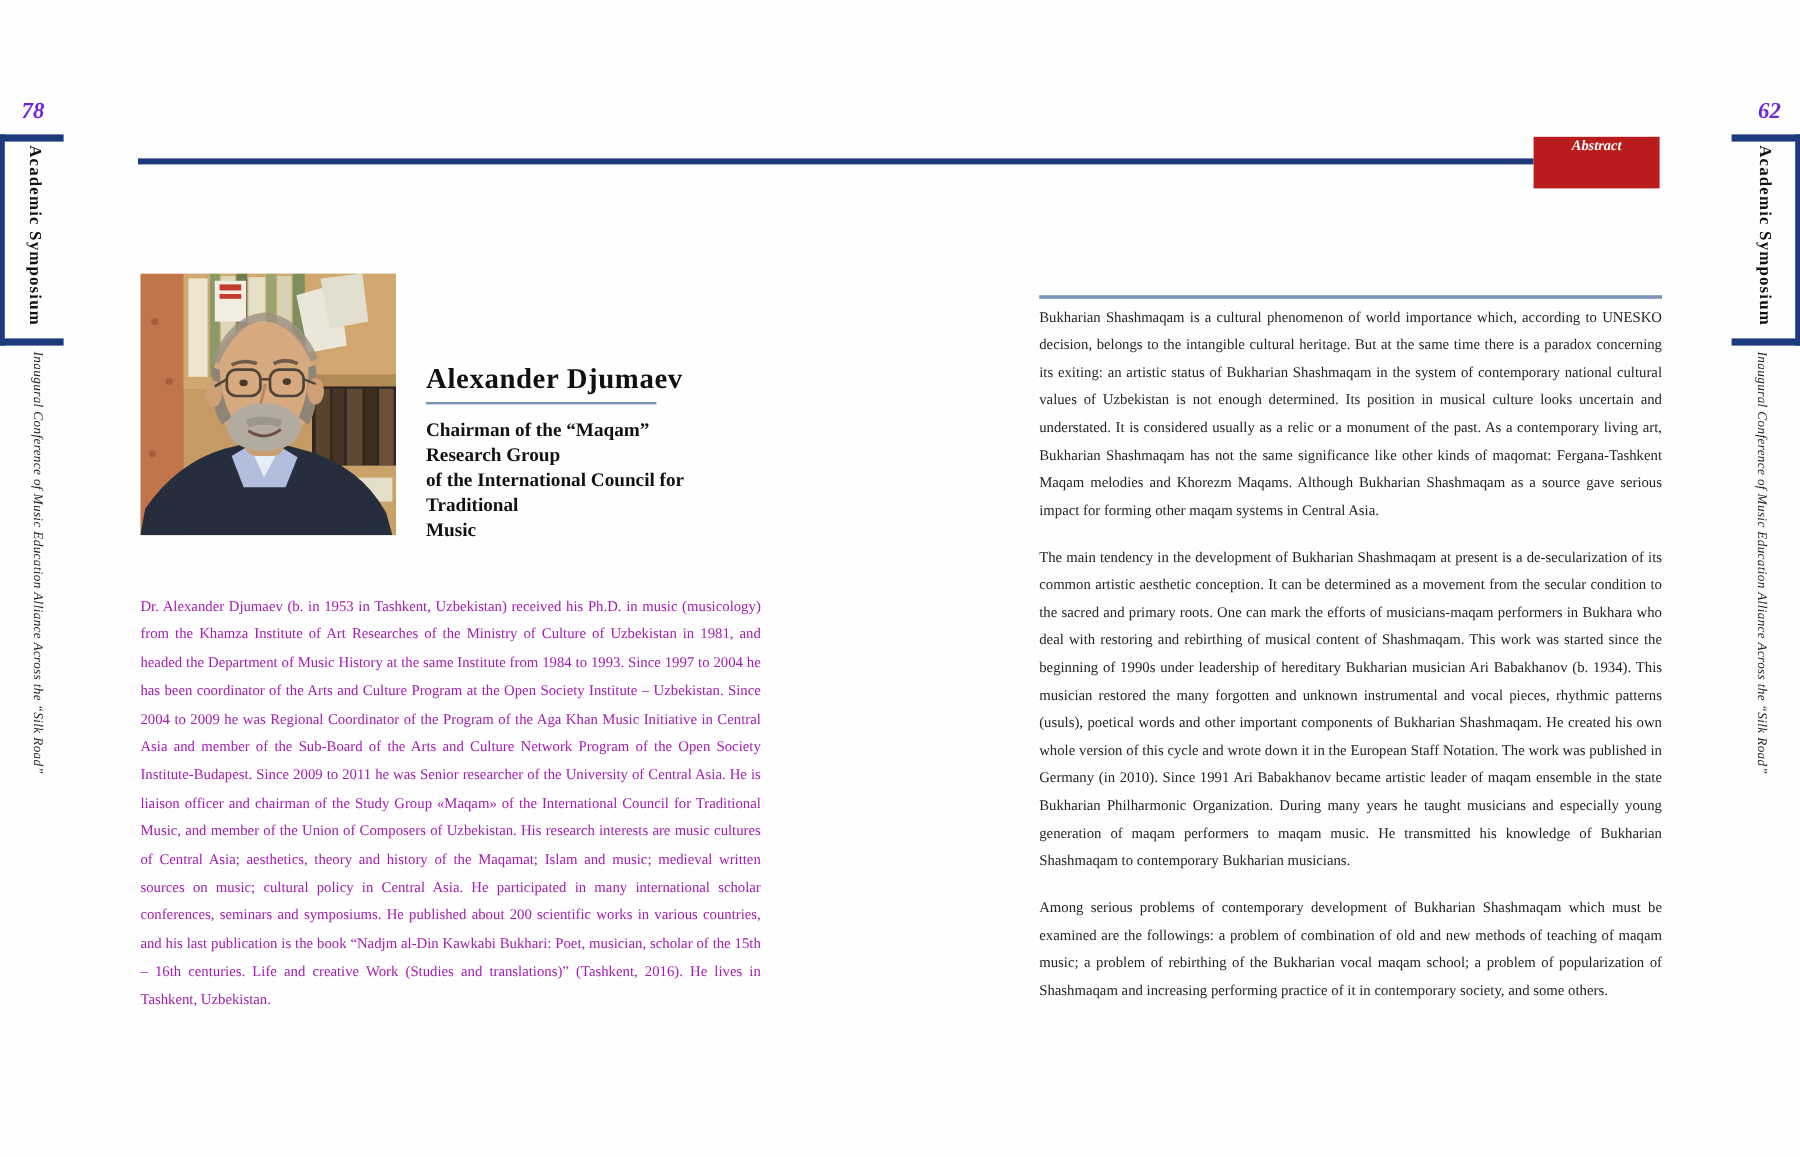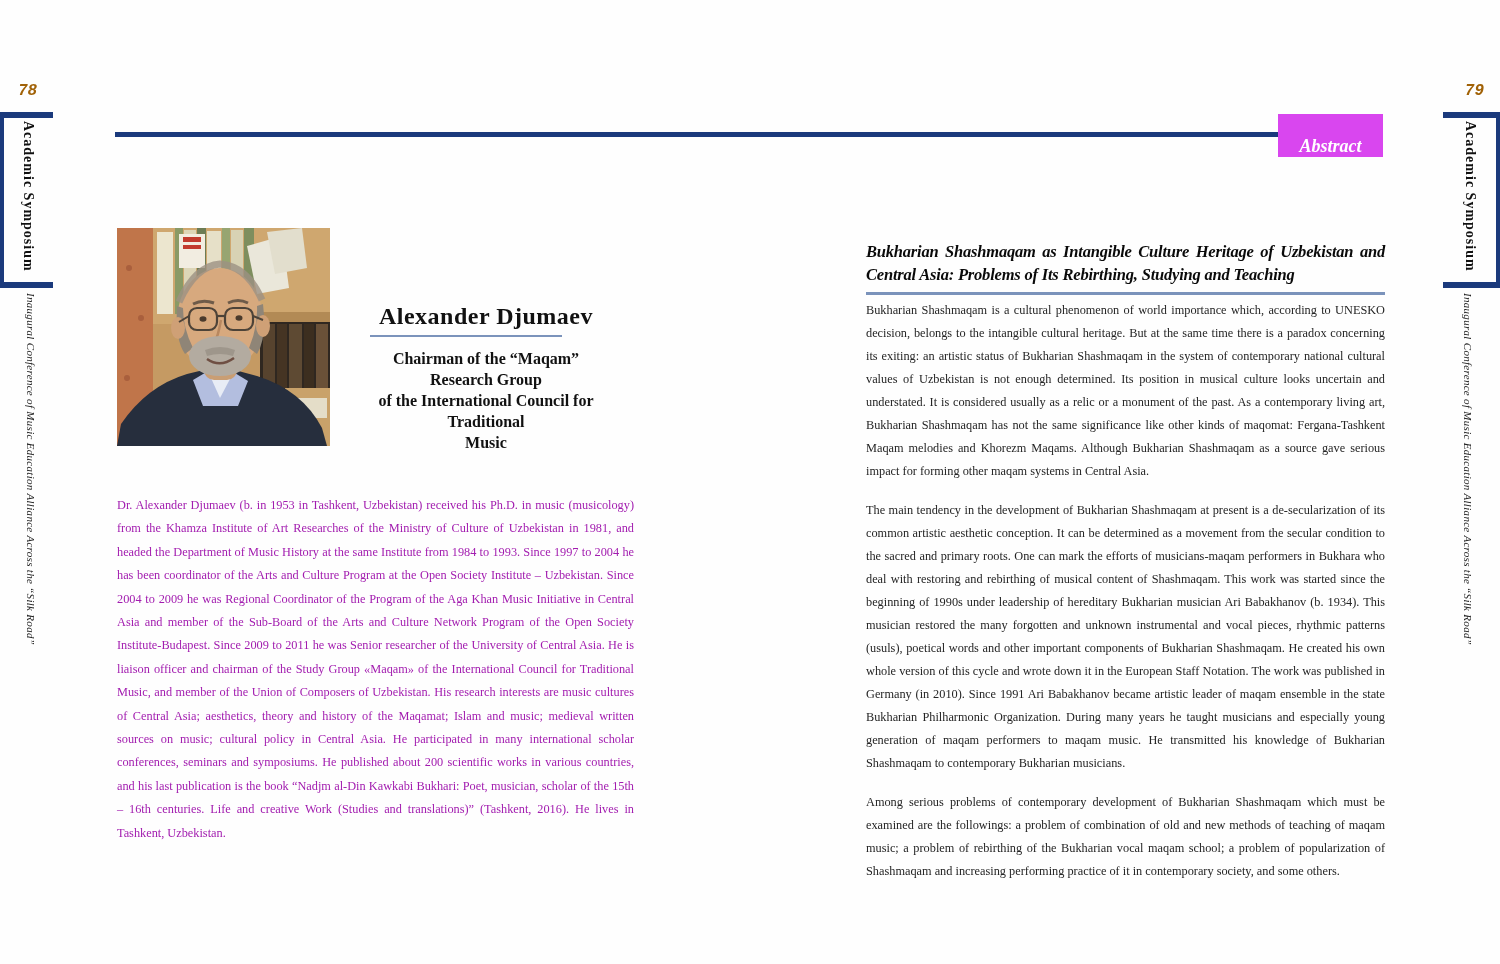--- a/index.html
+++ b/index.html
@@ -4,22 +4,22 @@
 <style>
   html,body{margin:0;padding:0;}
   body{
     width:1500px;height:964px;position:relative;overflow:hidden;
     background:#fefefe;color:#1f1f1f;
     font-family:"Liberation Serif", serif;
   }
   
   .pgnum{
     position:absolute;top:82px;
-    font-family:Liberation Mono, monospace;
-    font-weight:bold;font-style:italic;font-size:16px;color:#a16207;
+    font-family:Liberation Serif, serif;
+    font-weight:bold;font-style:italic;font-size:19px;color:#6d28d9;
   }
   #pg-left{left:18px;}
   #pg-right{right:16px;}
   .bar{position:absolute;background:#1b3a7c;}
   .bar-top-left{left:0;top:112px;width:53px;height:6px;}
   .bar-bottom-left{left:0;top:282px;width:53px;height:6px;}
   .edge-left{left:0;top:112px;width:4px;height:176px;}
   .bar-top-right{right:0;top:112px;width:57px;height:6px;}
   .bar-bottom-right{right:0;top:282px;width:57px;height:6px;}
   .edge-right{right:0;top:112px;width:4px;height:176px;}
@@ -36,27 +36,27 @@
     writing-mode:vertical-rl;
     font-style:italic;font-size:11px;letter-spacing:0.3px;color:#222;
     white-space:nowrap;
   }
   .side-sub.l{left:25px;}
   .side-sub.r{right:26px;}
   
   #header-rule{position:absolute;left:115px;top:132px;width:1163px;height:5px;background:#1b3a7c;}
   #abstract-tab{
     position:absolute;left:1278px;top:114px;width:105px;height:43px;
-    background:#d946ef;color:#fff;
-    display:flex;align-items:flex-end;justify-content:center;
-    font-weight:bold;font-style:italic;font-size:18px;
+    background:#b91c1c;color:#fff;
+    display:flex;align-items:flex-start;justify-content:center;
+    font-weight:bold;font-style:italic;font-size:12px;
   }
   
   #photo{position:absolute;left:117px;top:228px;width:213px;height:218px;}
-  #name-block{position:absolute;left:370px;top:303px;width:232px;text-align:center;}
+  #name-block{position:absolute;left:355px;top:303px;width:232px;}
   #author-name{margin:0;font-size:24px;font-weight:bold;letter-spacing:0.5px;color:#111;}
   #name-underline{margin-top:5px;width:192px;height:2px;background:#7b93bb;}
   #author-role{
     margin-top:11px;font-weight:bold;font-size:16px;line-height:1.32;
     white-space:pre-line;color:#111;
   }
   #author-bio{
     position:absolute;left:117px;top:494px;width:517px;
     text-align:justify;font-size:12.3px;line-height:23.4px;color:#a21caf;
   }
@@ -75,21 +75,21 @@
 
 <div>
 
   <div class="pgnum" id="pg-left">78</div>
   <div class="bar bar-top-left"></div>
   <div class="bar edge-left"></div>
   <div class="bar bar-bottom-left"></div>
   <div class="side-title l">Academic Symposium</div>
   <div class="side-sub l">Inaugural Conference of Music Education Alliance Across the “Silk Road”</div>
 
-  <div class="pgnum" id="pg-right">79</div>
+  <div class="pgnum" id="pg-right">62</div>
   <div class="bar bar-top-right"></div>
   <div class="bar edge-right"></div>
   <div class="bar bar-bottom-right"></div>
   <div class="side-title r">Academic Symposium</div>
   <div class="side-sub r">Inaugural Conference of Music Education Alliance Across the “Silk Road”</div>
 
   <div id="header-rule"></div>
   <div id="abstract-tab">
     <span>Abstract</span>
   </div>
@@ -155,21 +155,20 @@
     <h1 id="author-name">Alexander Djumaev</h1>
     <div id="name-underline"></div>
     <div id="author-role">Chairman of the “Maqam” Research Group
 of the International Council for Traditional
 Music</div>
   </div>
 
   <div id="author-bio">Dr. Alexander Djumaev (b. in 1953 in Tashkent, Uzbekistan) received his Ph.D. in music (musicology) from the Khamza Institute of Art Researches of the Ministry of Culture of Uzbekistan in 1981, and headed the Department of Music History at the same Institute from 1984 to 1993. Since 1997 to 2004 he has been coordinator of the Arts and Culture Program at the Open Society Institute – Uzbekistan. Since 2004 to 2009 he was Regional Coordinator of the Program of the Aga Khan Music Initiative in Central Asia and member of the Sub-Board of the Arts and Culture Network Program of the Open Society Institute-Budapest. Since 2009 to 2011 he was Senior researcher of the University of Central Asia. He is liaison officer and chairman of the Study Group «Maqam» of the International Council for Traditional Music, and member of the Union of Composers of Uzbekistan. His research interests are music cultures of Central Asia; aesthetics, theory and history of the Maqamat; Islam and music; medieval written sources on music; cultural policy in Central Asia. He participated in many international scholar conferences, seminars and symposiums. He published about 200 scientific works in various countries, and his last publication is the book “Nadjm al-Din Kawkabi Bukhari: Poet, musician, scholar of the 15th – 16th centuries. Life and creative Work (Studies and translations)” (Tashkent, 2016). He lives in Tashkent, Uzbekistan.</div>
 
   <div id="article">
-    <h2 id="article-title">Bukharian Shashmaqam as Intangible Culture Heritage of Uzbekistan and Central Asia: Problems of Its Rebirthing, Studying and Teaching</h2>
     <div id="article-title-underline"></div>
     <div id="article-body">
       <p>Bukharian Shashmaqam is a cultural phenomenon of world importance which, according to UNESKO decision, belongs to the intangible cultural heritage. But at the same time there is a paradox concerning its exiting: an artistic status of Bukharian Shashmaqam in the system of contemporary national cultural values of Uzbekistan is not enough determined. Its position in musical culture looks uncertain and understated. It is considered usually as a relic or a monument of the past. As a contemporary living art, Bukharian Shashmaqam has not the same significance like other kinds of maqomat: Fergana-Tashkent Maqam melodies and Khorezm Maqams. Although Bukharian Shashmaqam as a source gave serious impact for forming other maqam systems in Central Asia.</p>
       <p>The main tendency in the development of Bukharian Shashmaqam at present is a de-secularization of its common artistic aesthetic conception. It can be determined as a movement from the secular condition to the sacred and primary roots. One can mark the efforts of musicians-maqam performers in Bukhara who deal with restoring and rebirthing of musical content of Shashmaqam. This work was started since the beginning of 1990s under leadership of hereditary Bukharian musician Ari Babakhanov (b. 1934). This musician restored the many forgotten and unknown instrumental and vocal pieces, rhythmic patterns (usuls), poetical words and other important components of Bukharian Shashmaqam. He created his own whole version of this cycle and wrote down it in the European Staff Notation. The work was published in Germany (in 2010). Since 1991 Ari Babakhanov became artistic leader of maqam ensemble in the state Bukharian Philharmonic Organization. During many years he taught musicians and especially young generation of maqam performers to maqam music. He transmitted his knowledge of Bukharian Shashmaqam to contemporary Bukharian musicians.</p>
       <p>Among serious problems of contemporary development of Bukharian Shashmaqam which must be examined are the followings: a problem of combination of old and new methods of teaching of maqam music; a problem of rebirthing of the Bukharian vocal maqam school; a problem of popularization of Shashmaqam and increasing performing practice of it in contemporary society, and some others.</p>
     </div>
   </div>
 
 </div>
 

